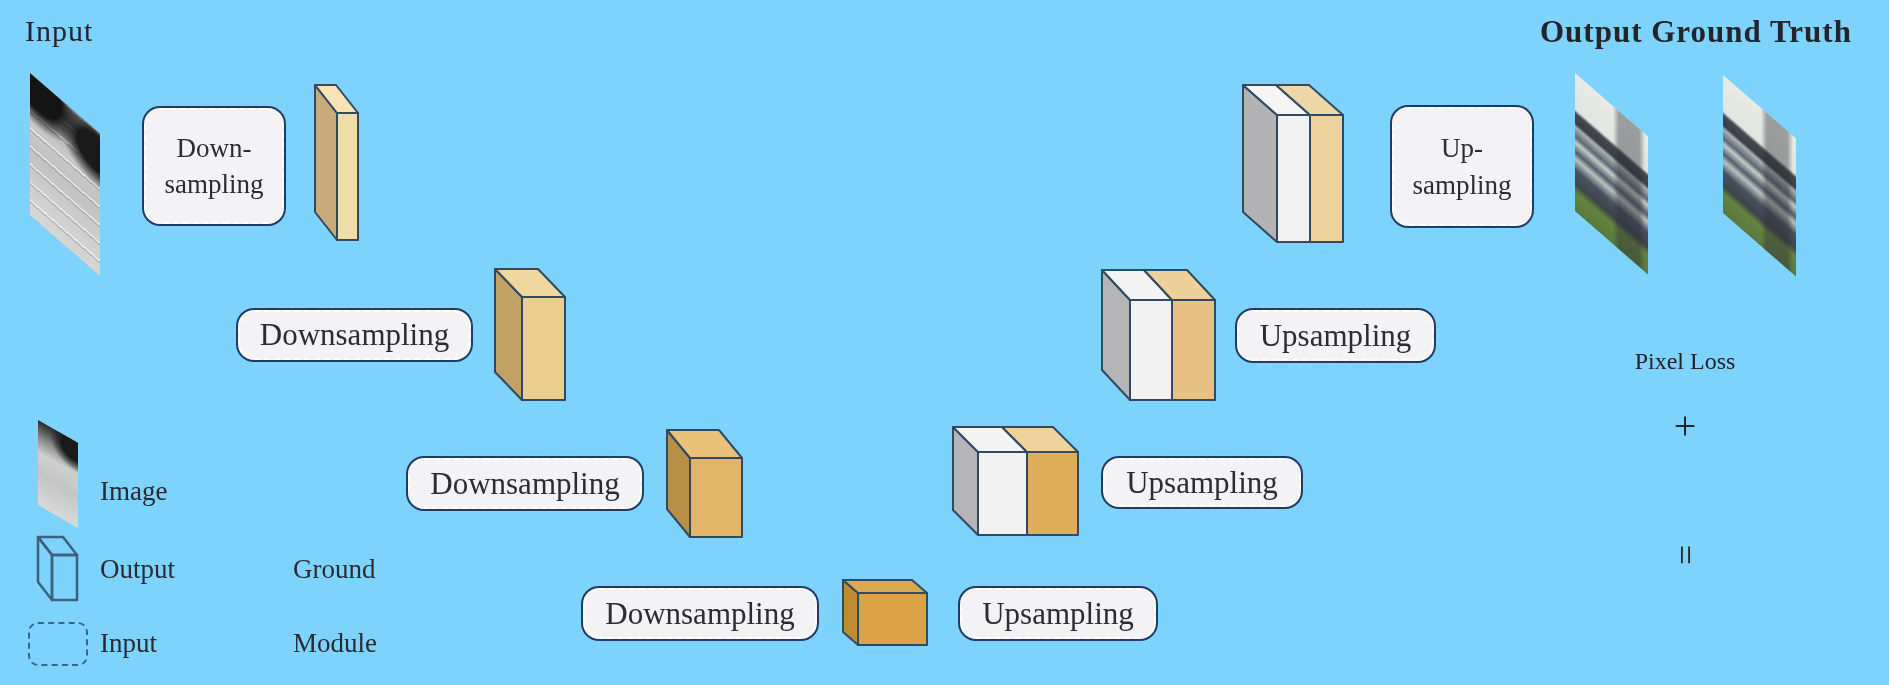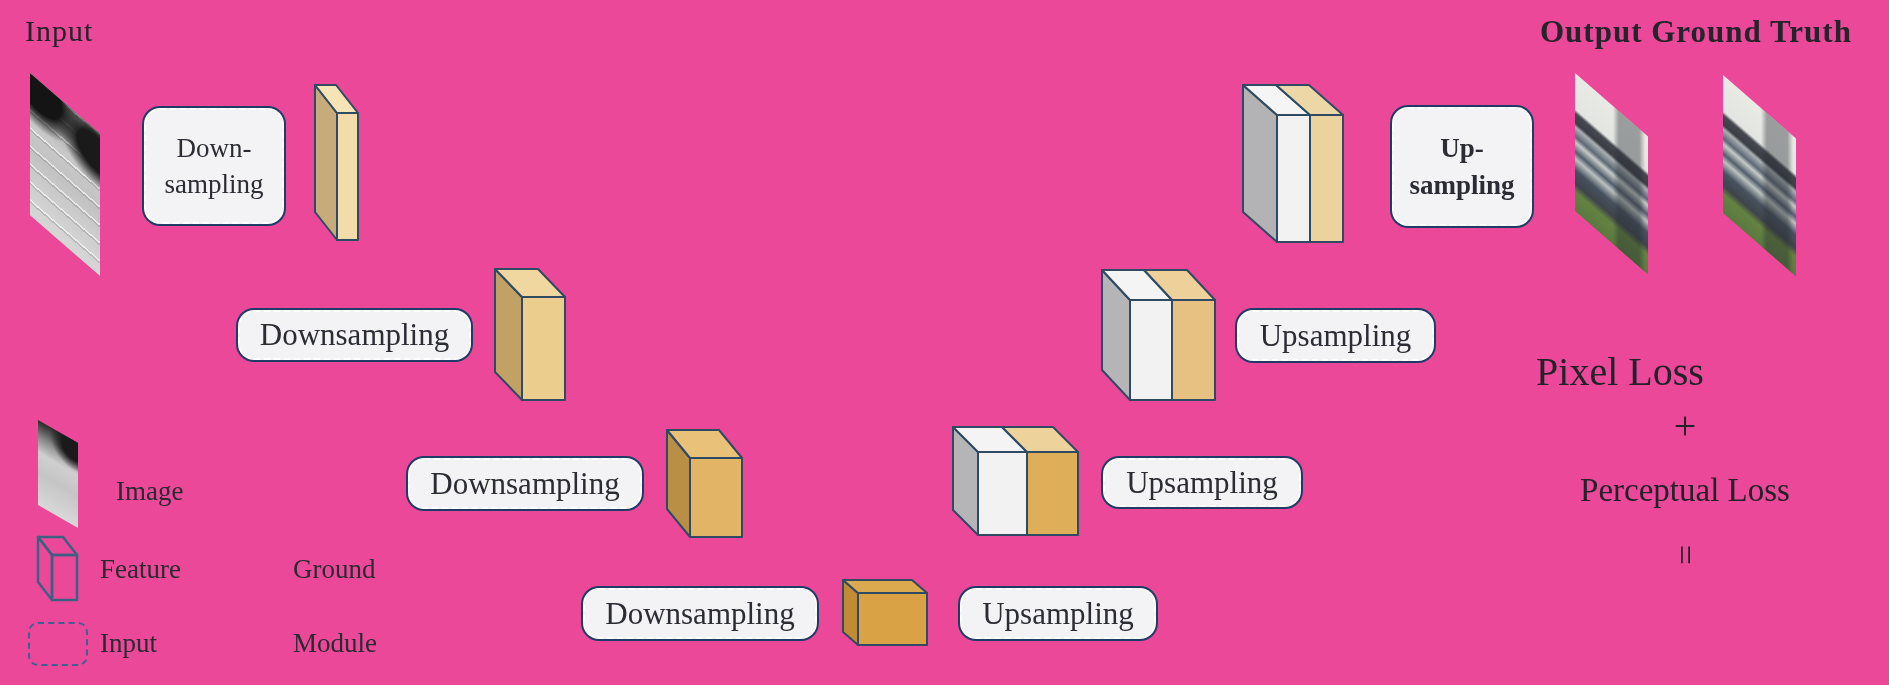--- a/index.html
+++ b/index.html
@@ -1,16 +1,16 @@
 <!DOCTYPE html>
 <html><head>
 <meta charset="utf-8">
 <style>
   html,body{margin:0;padding:0;background:#000;}
-  .canvas{position:relative;width:1889px;height:685px;background:#ec4899;overflow:hidden;
+  .canvas{position:relative;width:1889px;height:685px;background:#7dd3fc;overflow:hidden;
           font-family:"Liberation Serif",serif;}
   .abs{position:absolute;}
   
   .heading{color:#24242c;font-size:30px;letter-spacing:1px;white-space:nowrap;}
   .loss-text{color:#22222a;text-align:center;white-space:nowrap;}
   .legend-text{color:#2a2a33;font-size:27px;white-space:nowrap;}
   
   .box{background:#f3f3f5;border:2px dashed #ffffff;box-shadow:0 0 0 2px #1f3c66;
        color:#2c2c35;display:flex;flex-direction:column;align-items:center;justify-content:center;
        line-height:1.35;}
@@ -121,31 +121,30 @@
     <span>Down-</span>
     <span>sampling</span>
   </div>
   <div class="abs box round-sm f31" style="left:238px;top:310px;width:229px;height:46px;">Downsampling</div>
   <div class="abs box round-sm f31" style="left:408px;top:458px;width:230px;height:47px;">Downsampling</div>
   <div class="abs box round-sm f31" style="left:583px;top:588px;width:230px;height:47px;">Downsampling</div>
 
   <div class="abs box round-sm f31" style="left:960px;top:588px;width:192px;height:47px;">Upsampling</div>
   <div class="abs box round-sm f31" style="left:1103px;top:458px;width:194px;height:45px;">Upsampling</div>
   <div class="abs box round-sm f31" style="left:1237px;top:310px;width:193px;height:47px;">Upsampling</div>
-  <div class="abs box round-lg f27" style="left:1392px;top:107px;width:136px;height:115px;font-weight:bold;">
+  <div class="abs box round-lg f27" style="left:1392px;top:107px;width:136px;height:115px;">
     <span>Up-</span>
     <span>sampling</span>
   </div>
 
   <div class="abs photo-legend" style="left:38px;top:420px;width:40px;height:85px;"></div>
-  <div class="abs legend-text" style="left:116px;top:476px;font-family:Liberation Serif, serif;">Image</div>
-  <div class="abs legend-text" style="left:100px;top:554px;">Feature</div>
+  <div class="abs legend-text" style="left:100px;top:476px;font-family:Liberation Serif, serif;">Image</div>
+  <div class="abs legend-text" style="left:100px;top:554px;">Output</div>
   <div class="abs legend-text" style="left:293px;top:554px;">Ground</div>
   <div class="abs legend-module-icon" style="left:28px;top:622px;width:56px;height:40px;"></div>
   <div class="abs legend-text" style="left:100px;top:628px;">Input</div>
   <div class="abs legend-text" style="left:293px;top:628px;">Module</div>
 
-  <div class="abs loss-text" style="left:1505px;top:348px;width:230px;font-size:40px;">Pixel Loss</div>
+  <div class="abs loss-text" style="left:1570px;top:348px;width:230px;font-size:24px;">Pixel Loss</div>
   <div class="abs loss-text" style="left:1570px;top:402px;width:230px;font-size:40px;">+</div>
-  <div class="abs loss-text" style="left:1545px;top:472px;width:280px;font-size:33px;">Perceptual Loss</div>
   <div class="abs loss-text" style="left:1570px;top:534px;width:230px;font-size:36px;"><span class="eq-rot">=</span></div>
 
 </div>
 
 </body></html>

